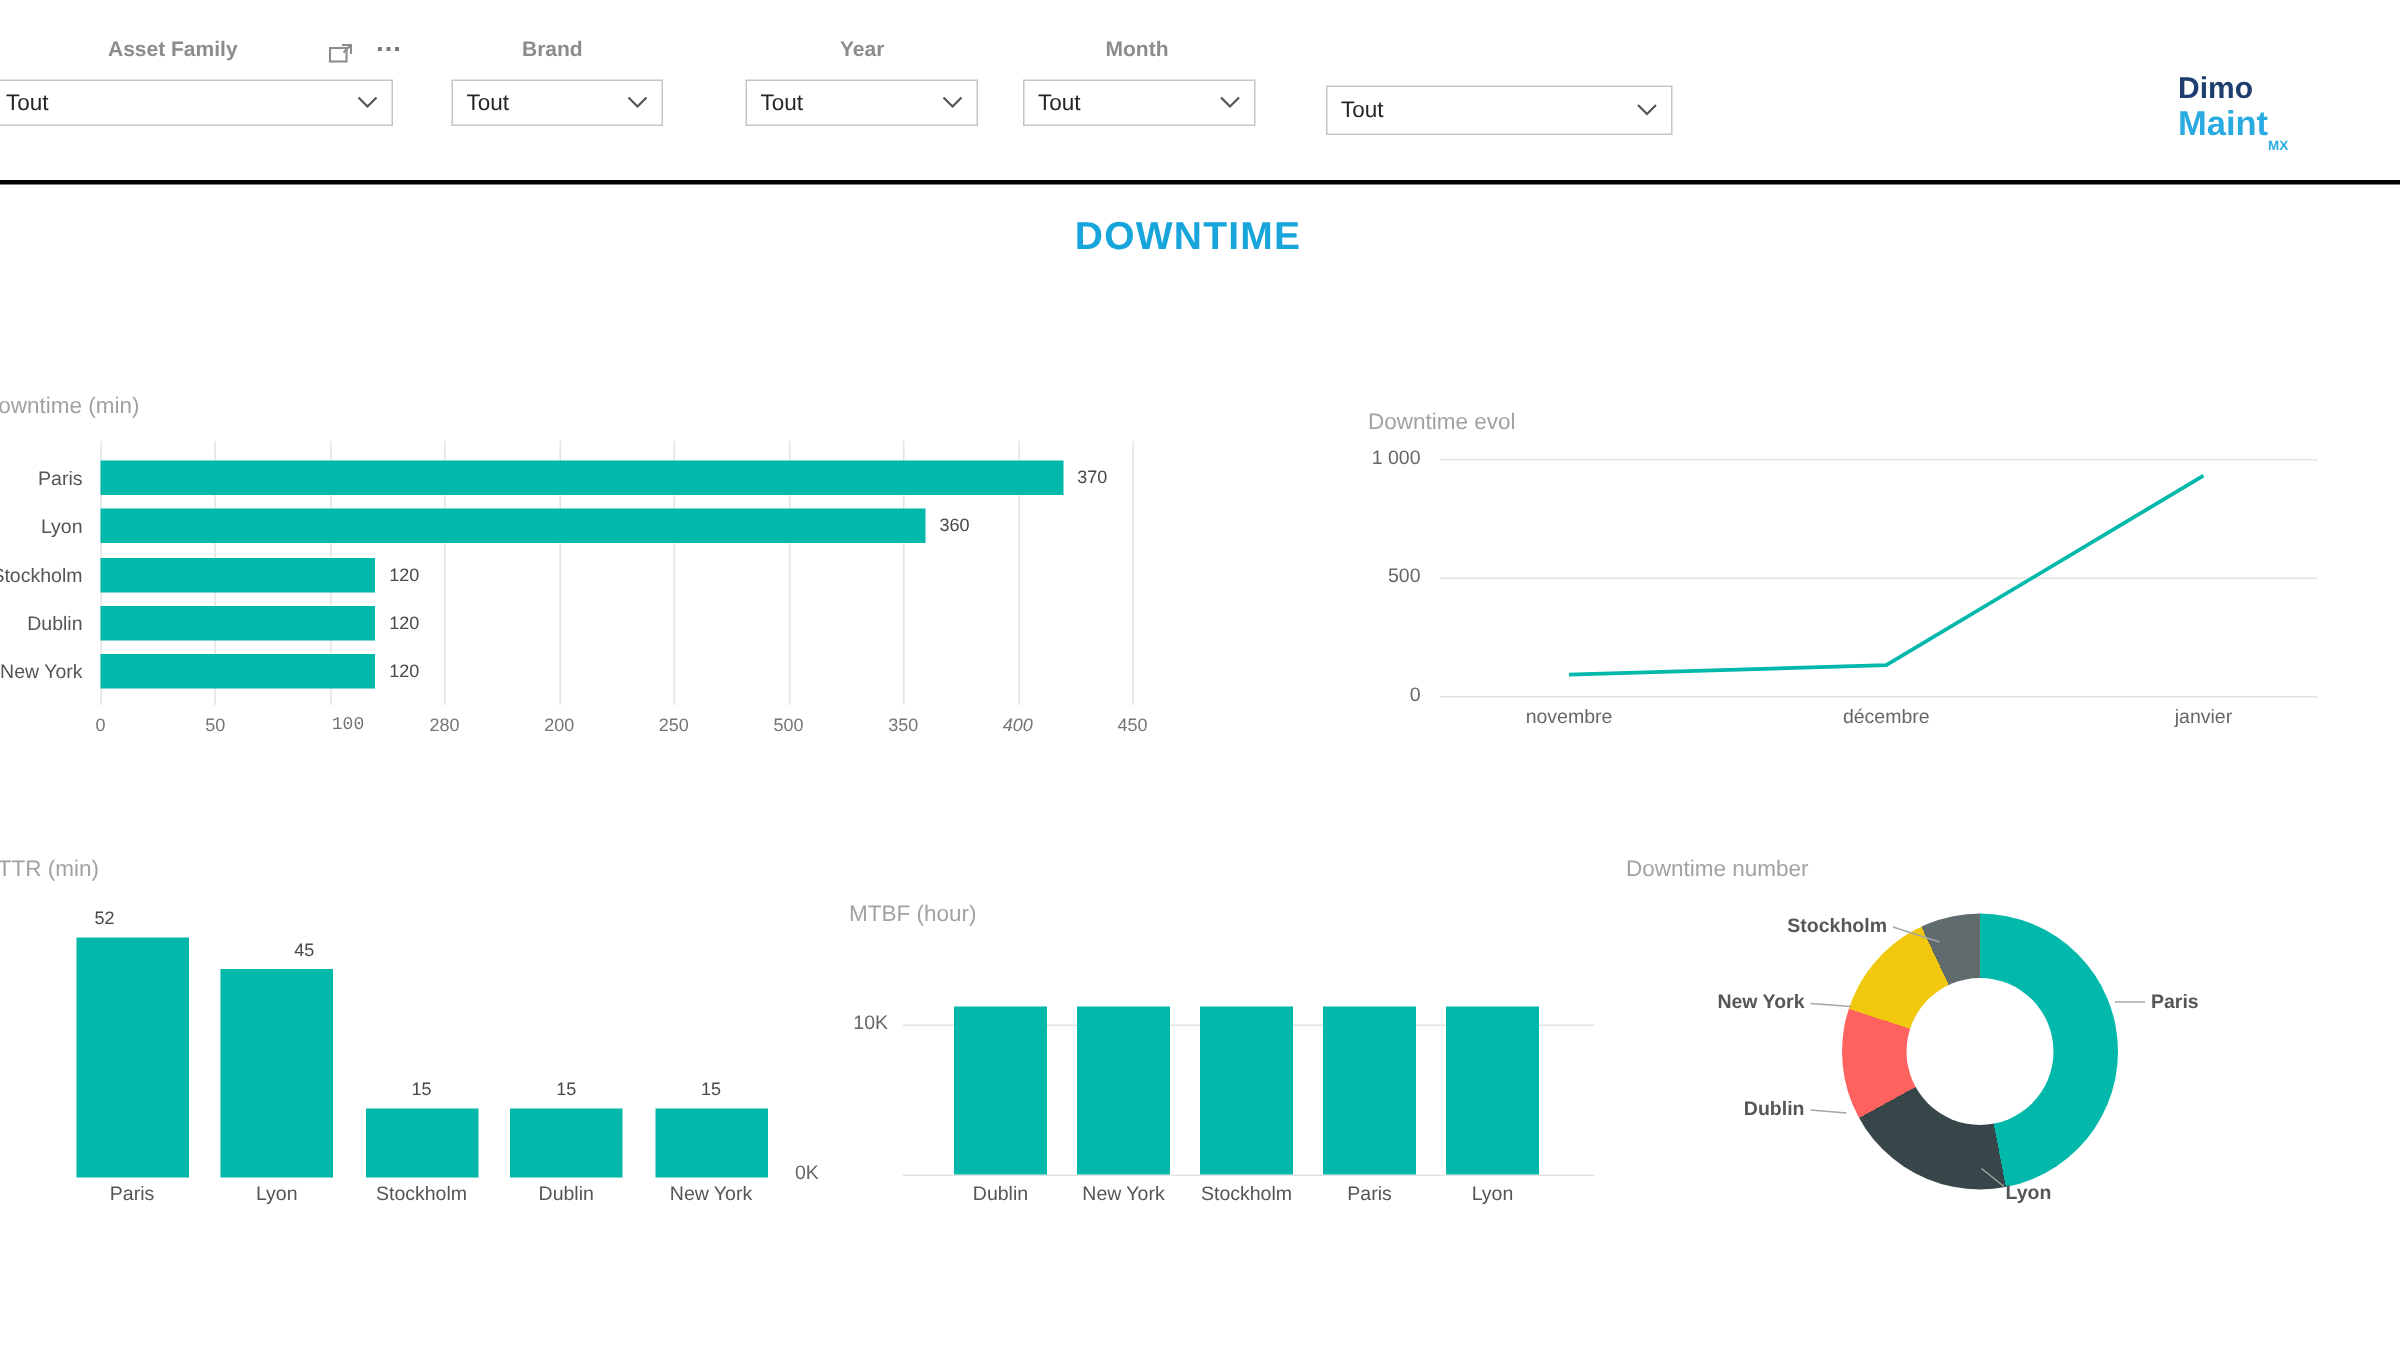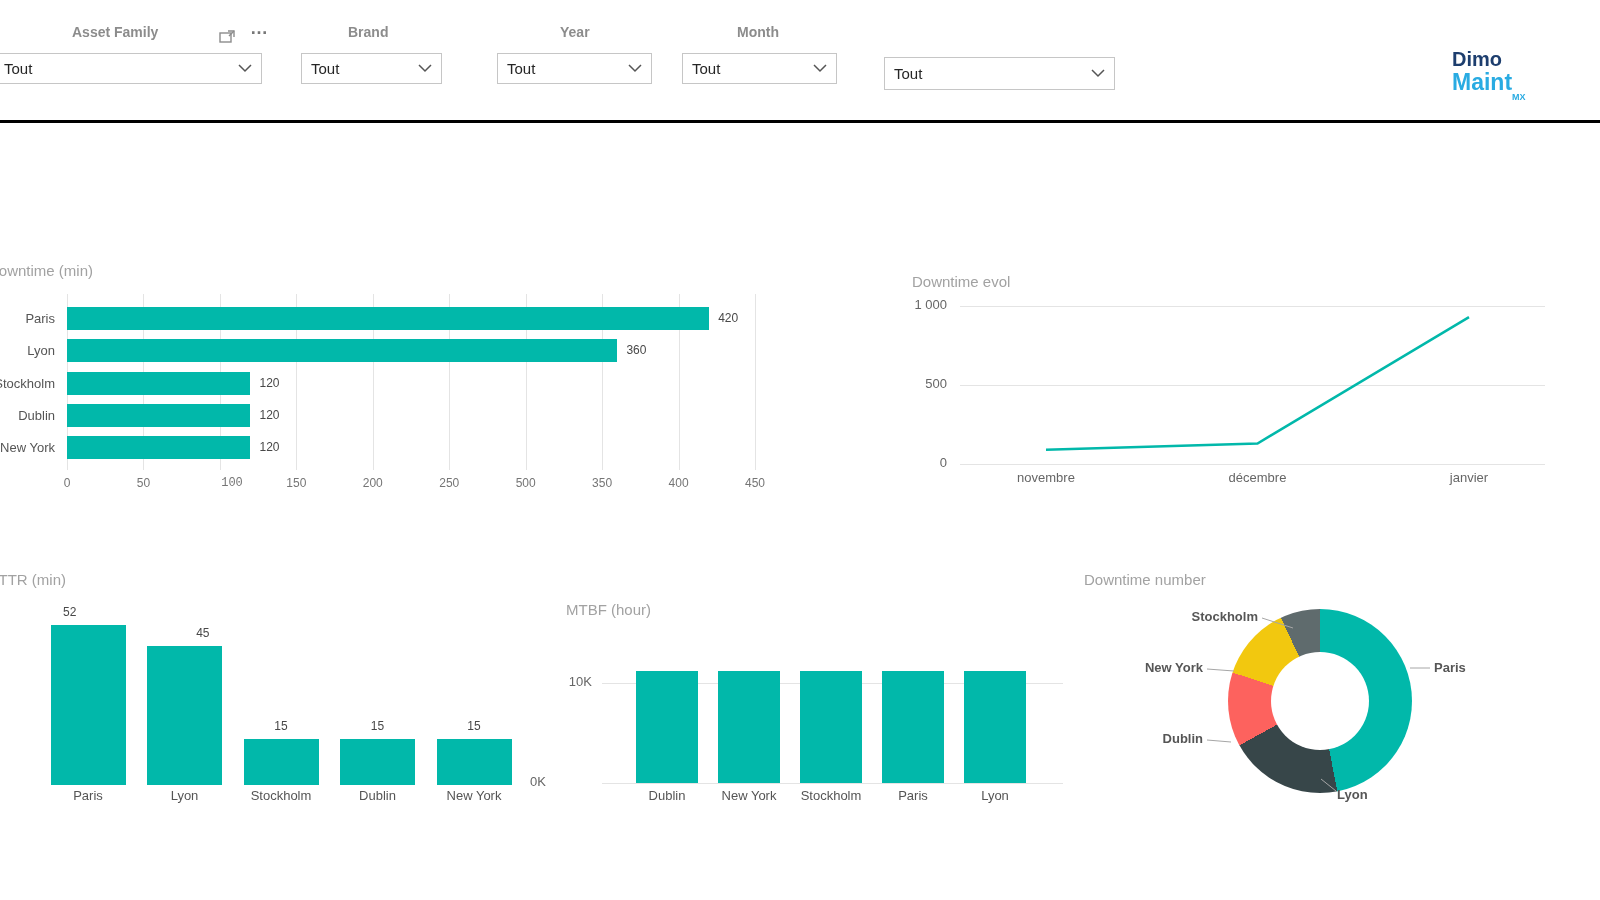--- a/index.html
+++ b/index.html
@@ -78,50 +78,51 @@
   </div>
 
   <div class="abs" style="left:1452px;top:48px;width:90px;">
     <div class="logo-top" style="color: rgb(29, 62, 110);">Dimo</div>
     <div class="logo-bottom" style="color: rgb(41, 171, 226);">Maint</div>
     <span class="abs logo-mx" style="left: 60px; top: 44px; color: rgb(41, 171, 226);">MX</span>
   </div>
 
   <div class="abs divider" style="left:0;top:120px;width:1600px;height:3px;"></div>
 
+  <div class="abs page-title" style="left: 0px; top: 142px; width: 1584px; color: rgb(23, 165, 219);">DOWNTIME</div>
 
   <div class="abs chart-title" style="left:-12px;top:262px;">Downtime (min)</div>
   <div class="abs chart-title" style="left:912px;top:273px;">Downtime evol</div>
   <div class="abs chart-title" style="left:-14px;top:571px;">MTTR (min)</div>
   <div class="abs chart-title" style="left:566px;top:601px;">MTBF (hour)</div>
   <div class="abs chart-title" style="left:1084px;top:571px;">Downtime number</div>
 
 <div class="abs grid-v" style="left: 67px; top: 294px; height: 176px;"></div>
     <div class="abs tick" style="left: 47px; top: 476px; width: 40px; text-align: center;">0</div>
     <div class="abs grid-v" style="left: 143.444px; top: 294px; height: 176px;"></div>
     <div class="abs tick" style="left: 123.444px; top: 476px; width: 40px; text-align: center;">50</div>
     <div class="abs grid-v" style="left: 219.889px; top: 294px; height: 176px;"></div>
     <div class="abs tick" style="left: 212px; top: 476px; width: 40px; text-align: center; font-family: Liberation Mono, monospace;">100</div>
     <div class="abs grid-v" style="left: 296.333px; top: 294px; height: 176px;"></div>
-    <div class="abs tick" style="left: 276.333px; top: 476px; width: 40px; text-align: center;">150</div>
+    <div class="abs tick" style="left: 276.333px; top: 476px; width: 40px; text-align: center;">280</div>
     <div class="abs grid-v" style="left: 372.778px; top: 294px; height: 176px;"></div>
     <div class="abs tick" style="left: 352.778px; top: 476px; width: 40px; text-align: center;">200</div>
     <div class="abs grid-v" style="left: 449.222px; top: 294px; height: 176px;"></div>
     <div class="abs tick" style="left: 429.222px; top: 476px; width: 40px; text-align: center;">250</div>
     <div class="abs grid-v" style="left: 525.667px; top: 294px; height: 176px;"></div>
     <div class="abs tick" style="left: 505.667px; top: 476px; width: 40px; text-align: center;">500</div>
     <div class="abs grid-v" style="left: 602.111px; top: 294px; height: 176px;"></div>
     <div class="abs tick" style="left: 582.111px; top: 476px; width: 40px; text-align: center;">350</div>
     <div class="abs grid-v" style="left: 678.556px; top: 294px; height: 176px;"></div>
-    <div class="abs tick" style="left: 658.556px; top: 476px; width: 40px; text-align: center;">400</div>
+    <div class="abs tick" style="left: 658.556px; top: 476px; width: 40px; text-align: center; font-style: italic;">400</div>
     <div class="abs grid-v" style="left: 755px; top: 294px; height: 176px;"></div>
     <div class="abs tick" style="left: 735px; top: 476px; width: 40px; text-align: center;">450</div>
     <div class="abs cat-r" style="left: -85px; top: 307px; width: 140px; height: 23px; line-height: 23px;">Paris</div>
     <div class="abs" style="left: 67px; top: 307px; width: 642.133px; height: 23px; background: rgb(1, 184, 170);"></div>
-    <div class="abs val-label" style="left: 718.133px; top: 307px; height: 23px; line-height: 23px;">420</div>
+    <div class="abs val-label" style="left: 718.133px; top: 307px; height: 23px; line-height: 23px;">370</div>
     <div class="abs cat-r" style="left: -85px; top: 339.3px; width: 140px; height: 23px; line-height: 23px;">Lyon</div>
     <div class="abs" style="left: 67px; top: 339.3px; width: 550.4px; height: 23px; background: rgb(1, 184, 170);"></div>
     <div class="abs val-label" style="left: 626.4px; top: 339.3px; height: 23px; line-height: 23px;">360</div>
     <div class="abs cat-r" style="left: -85px; top: 371.6px; width: 140px; height: 23px; line-height: 23px;">Stockholm</div>
     <div class="abs" style="left: 67px; top: 371.6px; width: 183.467px; height: 23px; background: rgb(1, 184, 170);"></div>
     <div class="abs val-label" style="left: 259.467px; top: 371.6px; height: 23px; line-height: 23px;">120</div>
     <div class="abs cat-r" style="left: -85px; top: 403.9px; width: 140px; height: 23px; line-height: 23px;">Dublin</div>
     <div class="abs" style="left: 67px; top: 403.9px; width: 183.467px; height: 23px; background: rgb(1, 184, 170);"></div>
     <div class="abs val-label" style="left: 259.467px; top: 403.9px; height: 23px; line-height: 23px;">120</div>
     <div class="abs cat-r" style="left: -85px; top: 436.2px; width: 140px; height: 23px; line-height: 23px;">New York</div>

